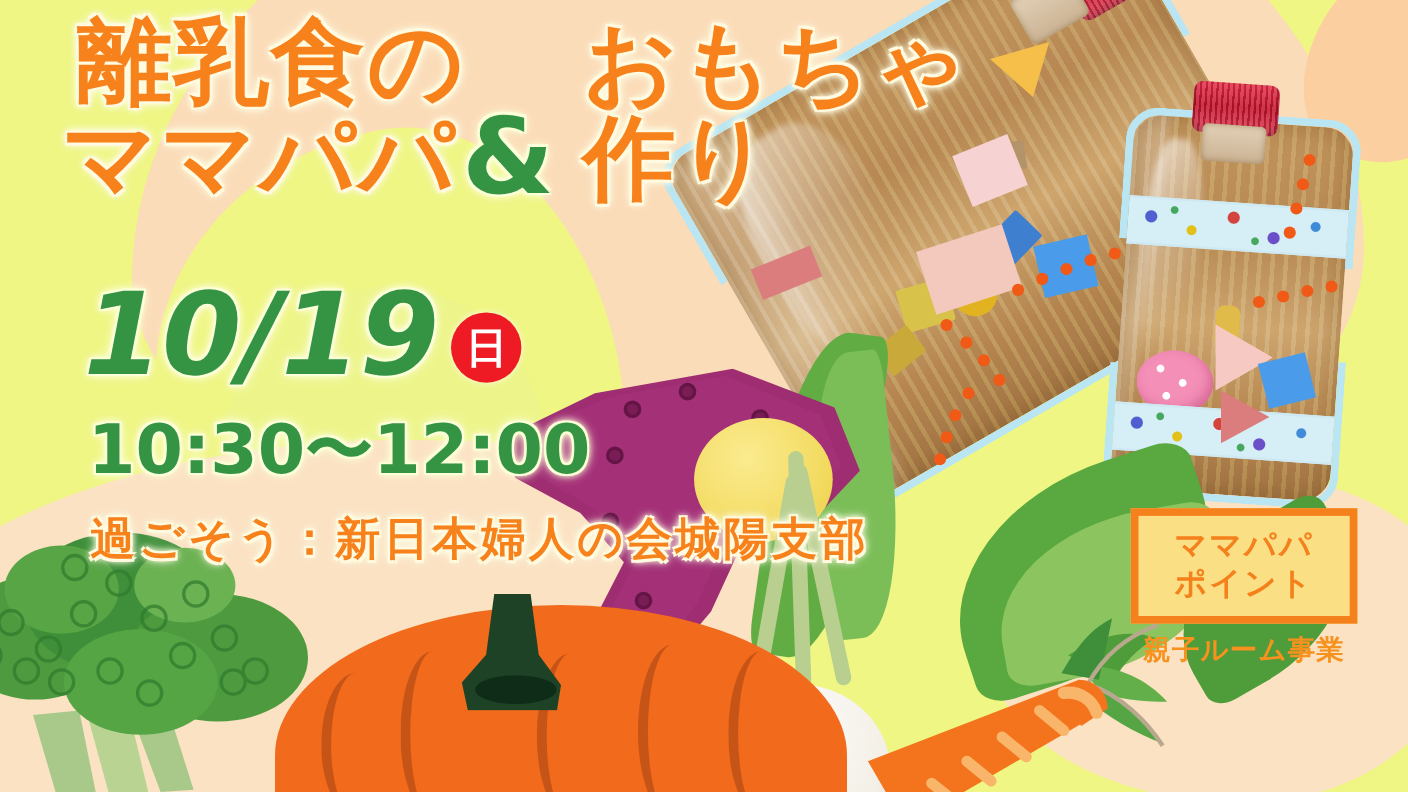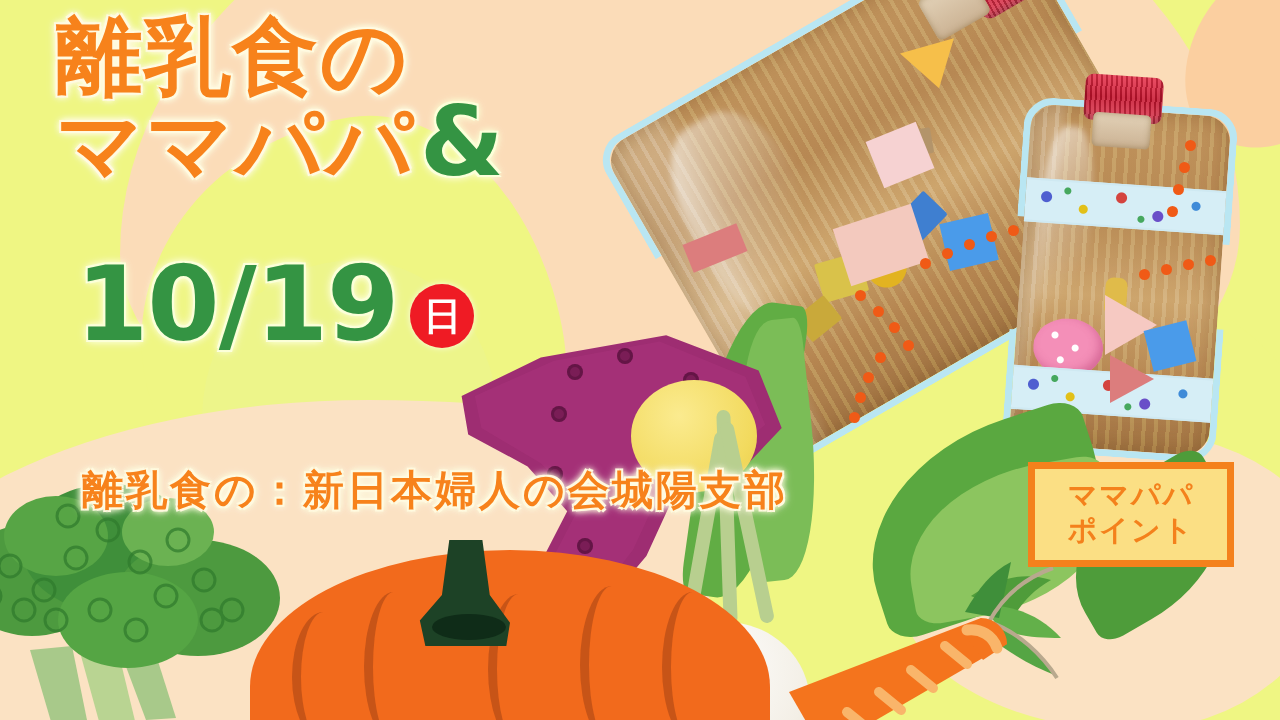--- a/index.html
+++ b/index.html
@@ -263,38 +263,39 @@
   }
 
   .title-block { position: absolute; left: 56px; top: 12px; }
   .title-line {
     font-size: 86px;
     font-weight: 700;
     line-height: 1.04;
     letter-spacing: 2px;
     white-space: nowrap;
   }
-  .title-line1 { }
+  .title-line1 { margin-left: 14px; }
   .title-line2 { margin-left: 0px; }
 
   .amp {
     position: absolute; left: 420px; top: 94px;
     font-size: 96px; font-weight: 700; line-height: 1;
   }
 
   .title-right { position: absolute; left: 530px; top: 14px; }
   .title-right .title-line { font-size: 84px; }
 
   .date-row {
     position: absolute; left: 76px; top: 252px;
     display: flex; align-items: center;
   }
   .date-text {
     font-size: 104px; font-weight: 700; line-height: 1;
     letter-spacing: -1px;
+    font-style: italic;
   }
   .date-badge {
     margin-left: 12px; margin-top: 24px;
     width: 64px; height: 64px; border-radius: 50%;
     background: #ef1b24;
     display: flex; align-items: center; justify-content: center;
     color: #ffffff; font-size: 38px; font-weight: 700;
     box-shadow: 0 0 6px rgba(255,255,255,.8);
   }
 
@@ -513,29 +514,35 @@
     </svg>
   </div>
 
   <div class="title-block">
     <div class="title-line title-line1 glow-orange">離乳食の</div>
     <div class="title-line title-line2 glow-orange">ママパパ</div>
   </div>
 
   <div class="amp glow-green">&amp;</div>
 
+  <div class="title-right">
+    <div class="title-line glow-orange">おもちゃ</div>
+    <div class="title-line glow-orange">作り</div>
+  </div>
 
   <div class="date-row">
     <div class="date-text glow-green">10/19</div>
     <div class="date-badge">日</div>
   </div>
 
-
-  <div class="org-text glow-orange">離乳食の：新日本婦人の会城陽支部</div>
+  <div class="time-text glow-green">10:30〜12:00</div>
+
+  <div class="org-text glow-orange">過ごそう：新日本婦人の会城陽支部</div>
 
   <div class="logo">
     <div class="logo-box">
       <div class="logo-line">ママパパ</div>
       <div class="logo-line">ポイント</div>
     </div>
+    <div class="logo-bottom">親子ルーム事業</div>
   </div>
 
 </div>
 
 </body></html>

